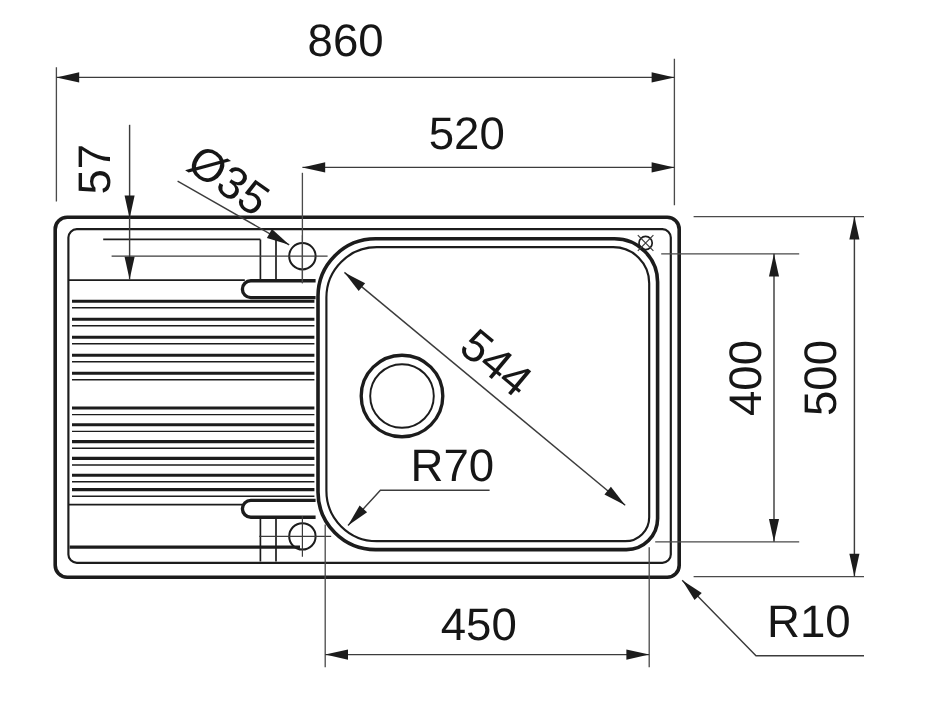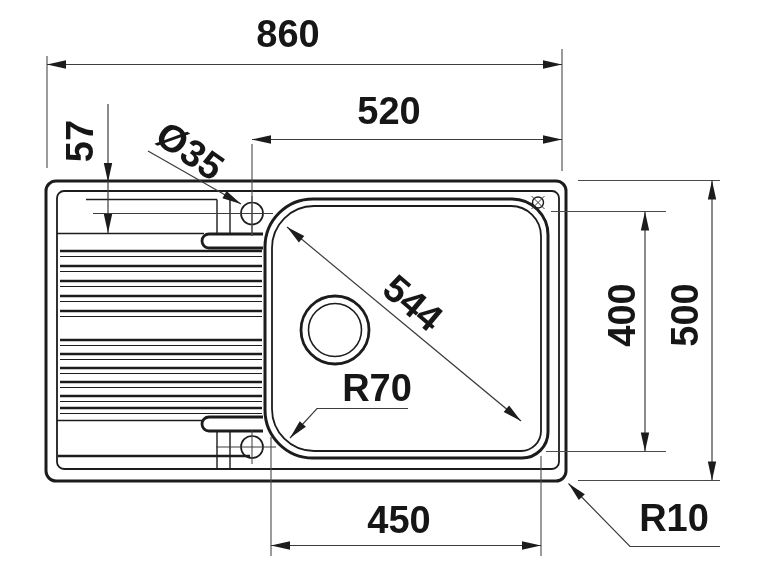--- a/index.html
+++ b/index.html
@@ -1,16 +1,16 @@
 <!DOCTYPE html>
 <html><head>
 <meta charset="utf-8">
 <style>
   html,body{margin:0;padding:0;background:#ffffff;}
-  .stage{width:720px;height:588px;position:relative;background:#ffffff;overflow:hidden;font-weight:bold;}
+  .stage{width:720px;height:588px;position:relative;background:#ffffff;overflow:hidden;}
   svg{display:block;}
   text{font-family:"Liberation Sans","DejaVu Sans",sans-serif;fill:#161616;font-size:38px;}
   .outline{stroke:#1c1c1c;fill:none;}
   .dim{stroke:#3c3c3c;fill:none;stroke-width:1.2px;}
   .ext{stroke:#4a4a4a;fill:none;stroke-width:1.1px;}
   .arrow{fill:#1c1c1c;stroke:none;}
   .cross{stroke:#3c3c3c;fill:none;stroke-width:1px;}
 </style>
 </head>
 <body>

